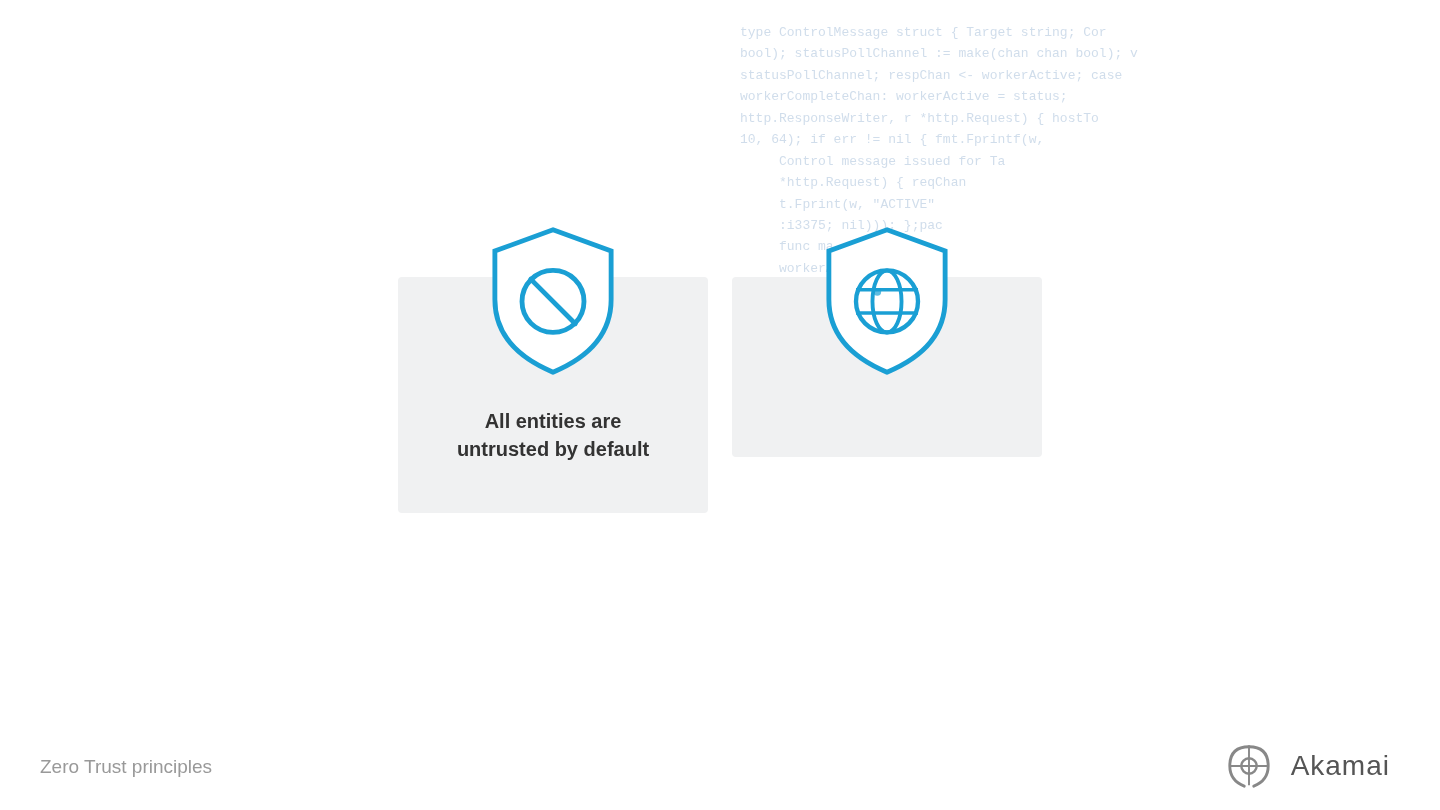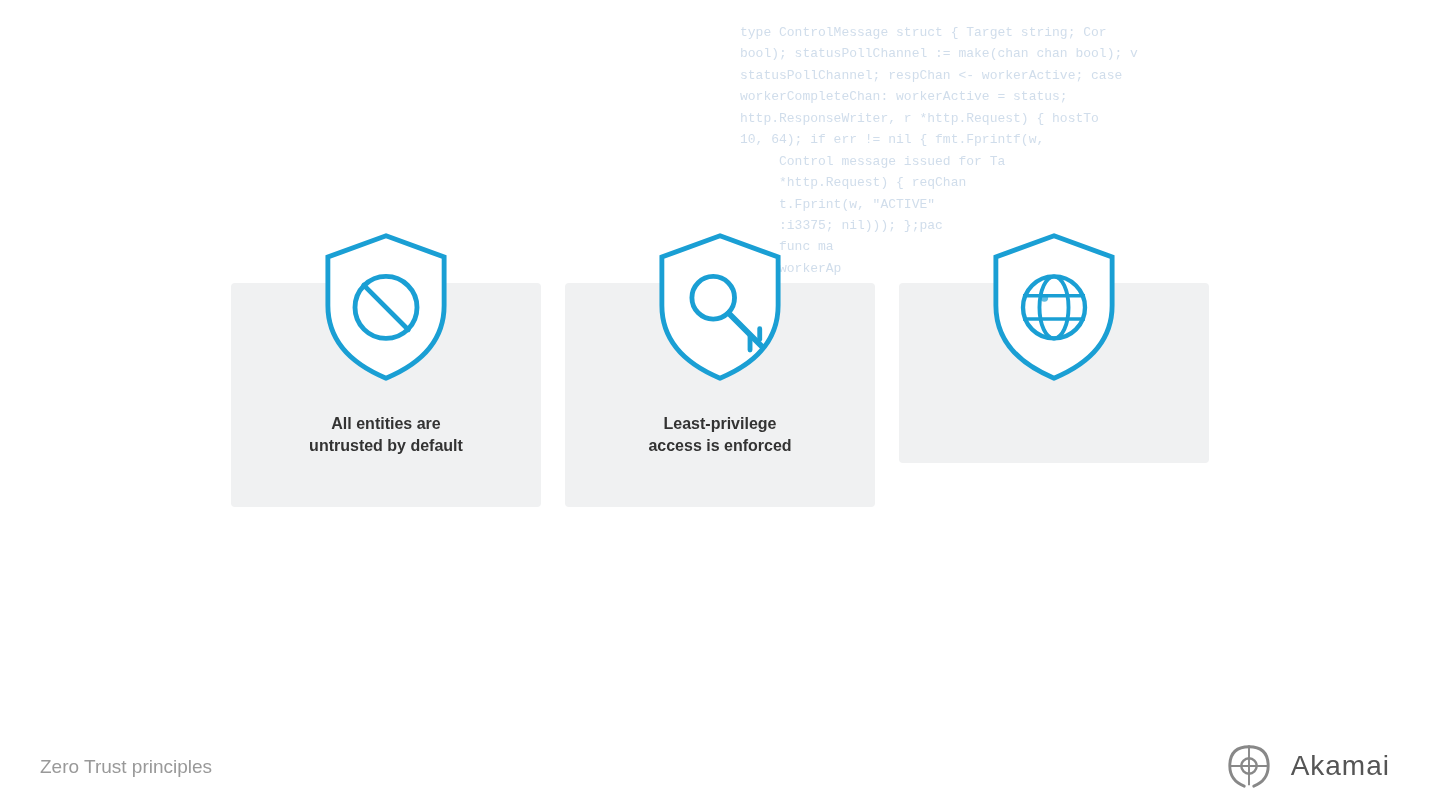--- a/index.html
+++ b/index.html
@@ -72,21 +72,21 @@
     }
 
     
     .shield-svg {
       width: 150px;
       height: 155px;
     }
 
     .card-text {
       text-align: center;
-      font-size: 16px;
+      font-size: 20px;
       font-weight: 600;
       color: #333333;
       line-height: 1.4;
       padding: 0 20px;
     }
 
     
     .bottom-label {
       position: absolute;
       bottom: 32px;
@@ -148,35 +148,20 @@
           <path d="M75 8 L135 30 L135 80 Q135 130 75 155 Q15 130 15 80 L15 30 Z" fill="white" stroke="#1a9fd4" stroke-width="5"></path>
 
           <circle cx="75" cy="82" r="32" fill="none" stroke="#1a9fd4" stroke-width="5"></circle>
           <line x1="52" y1="59" x2="98" y2="105" stroke="#1a9fd4" stroke-width="5" stroke-linecap="round"></line>
         </svg>
       </div>
       <div class="card-text" style="white-space: pre-line;">All entities are
 untrusted by default</div>
     </div>
 
-    <div class="card">
-      <div class="shield-wrapper">
-        <svg class="shield-svg" viewBox="0 0 150 160" fill="none" xmlns="http://www.w3.org/2000/svg">
-
-          <path d="M75 8 L135 30 L135 80 Q135 130 75 155 Q15 130 15 80 L15 30 Z" fill="white" stroke="#1a9fd4" stroke-width="5"></path>
-
-          <circle cx="68" cy="72" r="22" fill="none" stroke="#1a9fd4" stroke-width="5"></circle>
-          <line x1="84" y1="88" x2="118" y2="122" stroke="#1a9fd4" stroke-width="6" stroke-linecap="round"></line>
-          <line x1="106" y1="112" x2="106" y2="126" stroke="#1a9fd4" stroke-width="5" stroke-linecap="round"></line>
-          <line x1="116" y1="104" x2="116" y2="115" stroke="#1a9fd4" stroke-width="5" stroke-linecap="round"></line>
-        </svg>
-      </div>
-      <div class="card-text" style="white-space: pre-line;">Least-privilege
-access is enforced</div>
-    </div>
 
     <div class="card">
       <div class="shield-wrapper">
         <svg class="shield-svg" viewBox="0 0 150 160" fill="none" xmlns="http://www.w3.org/2000/svg">
 
           <path d="M75 8 L135 30 L135 80 Q135 130 75 155 Q15 130 15 80 L15 30 Z" fill="white" stroke="#1a9fd4" stroke-width="5"></path>
 
           <circle cx="75" cy="82" r="32" fill="none" stroke="#1a9fd4" stroke-width="4.5"></circle>
 
           <ellipse cx="75" cy="82" rx="15" ry="32" fill="none" stroke="#1a9fd4" stroke-width="4"></ellipse>

